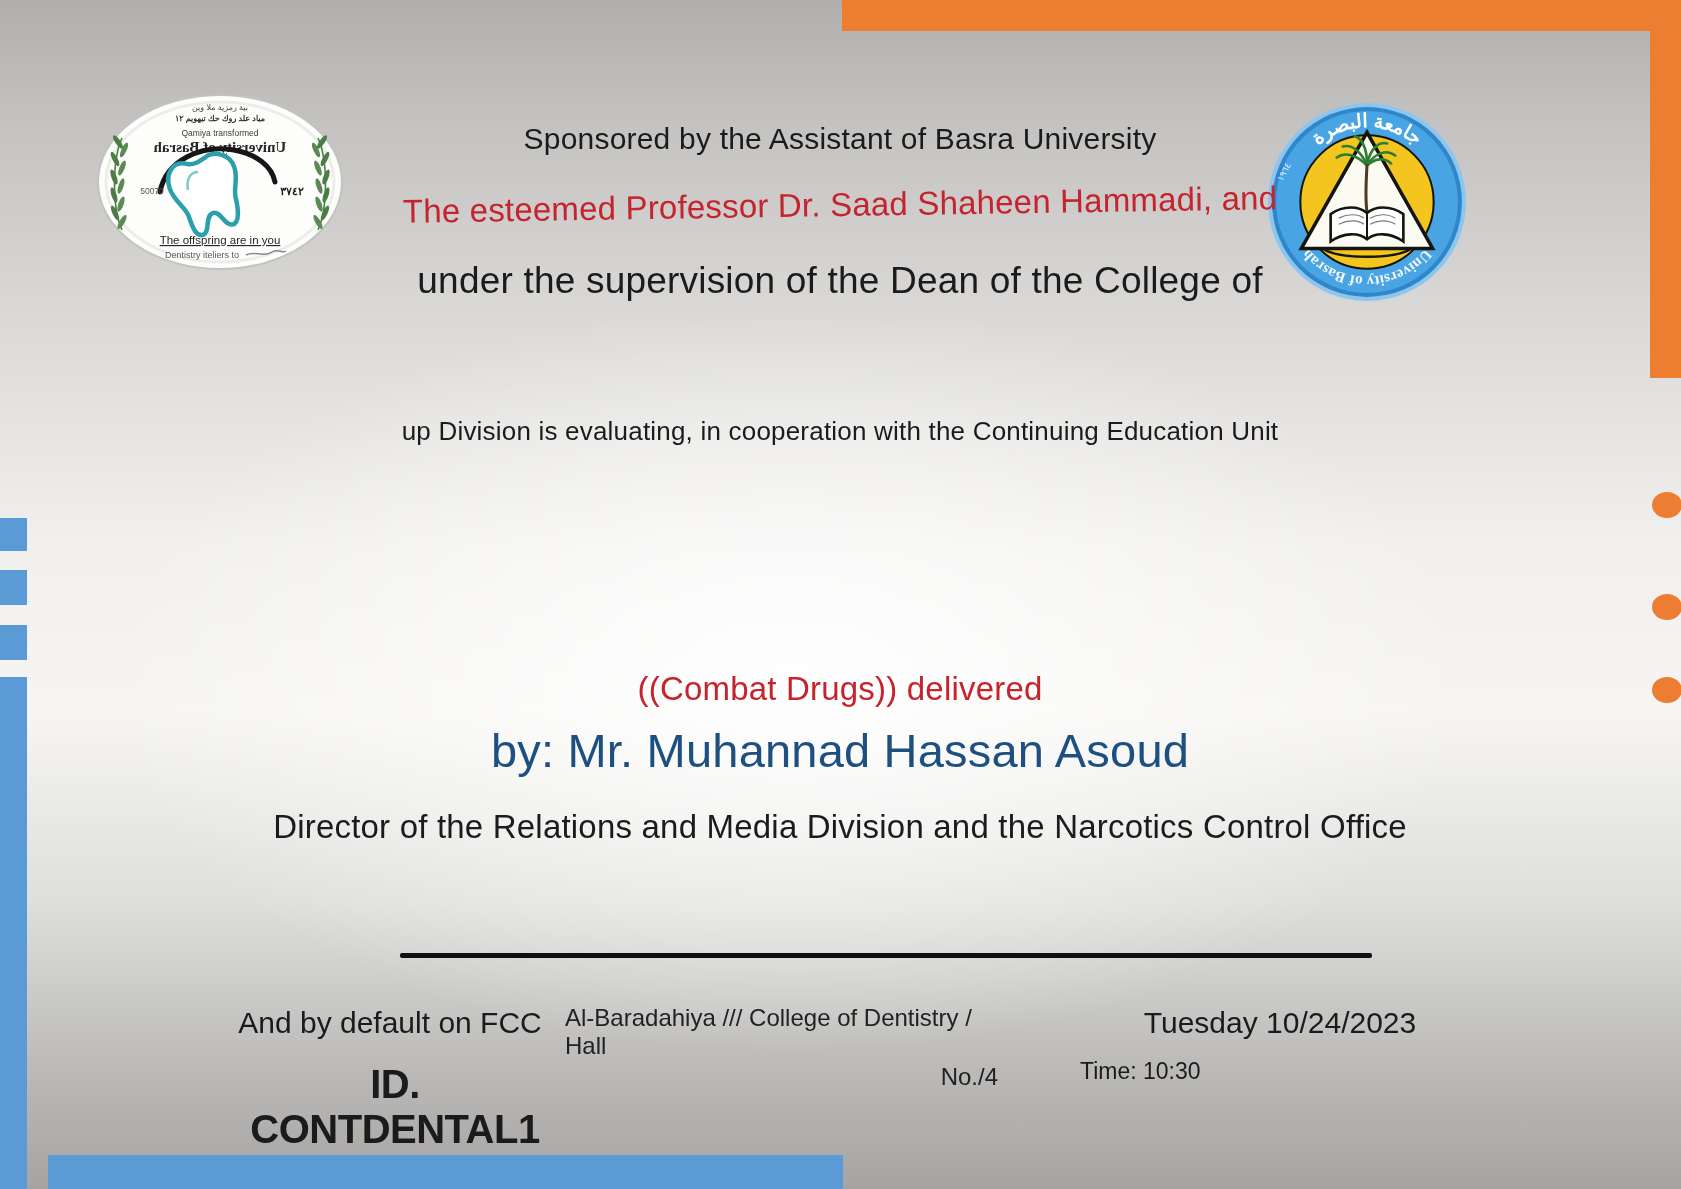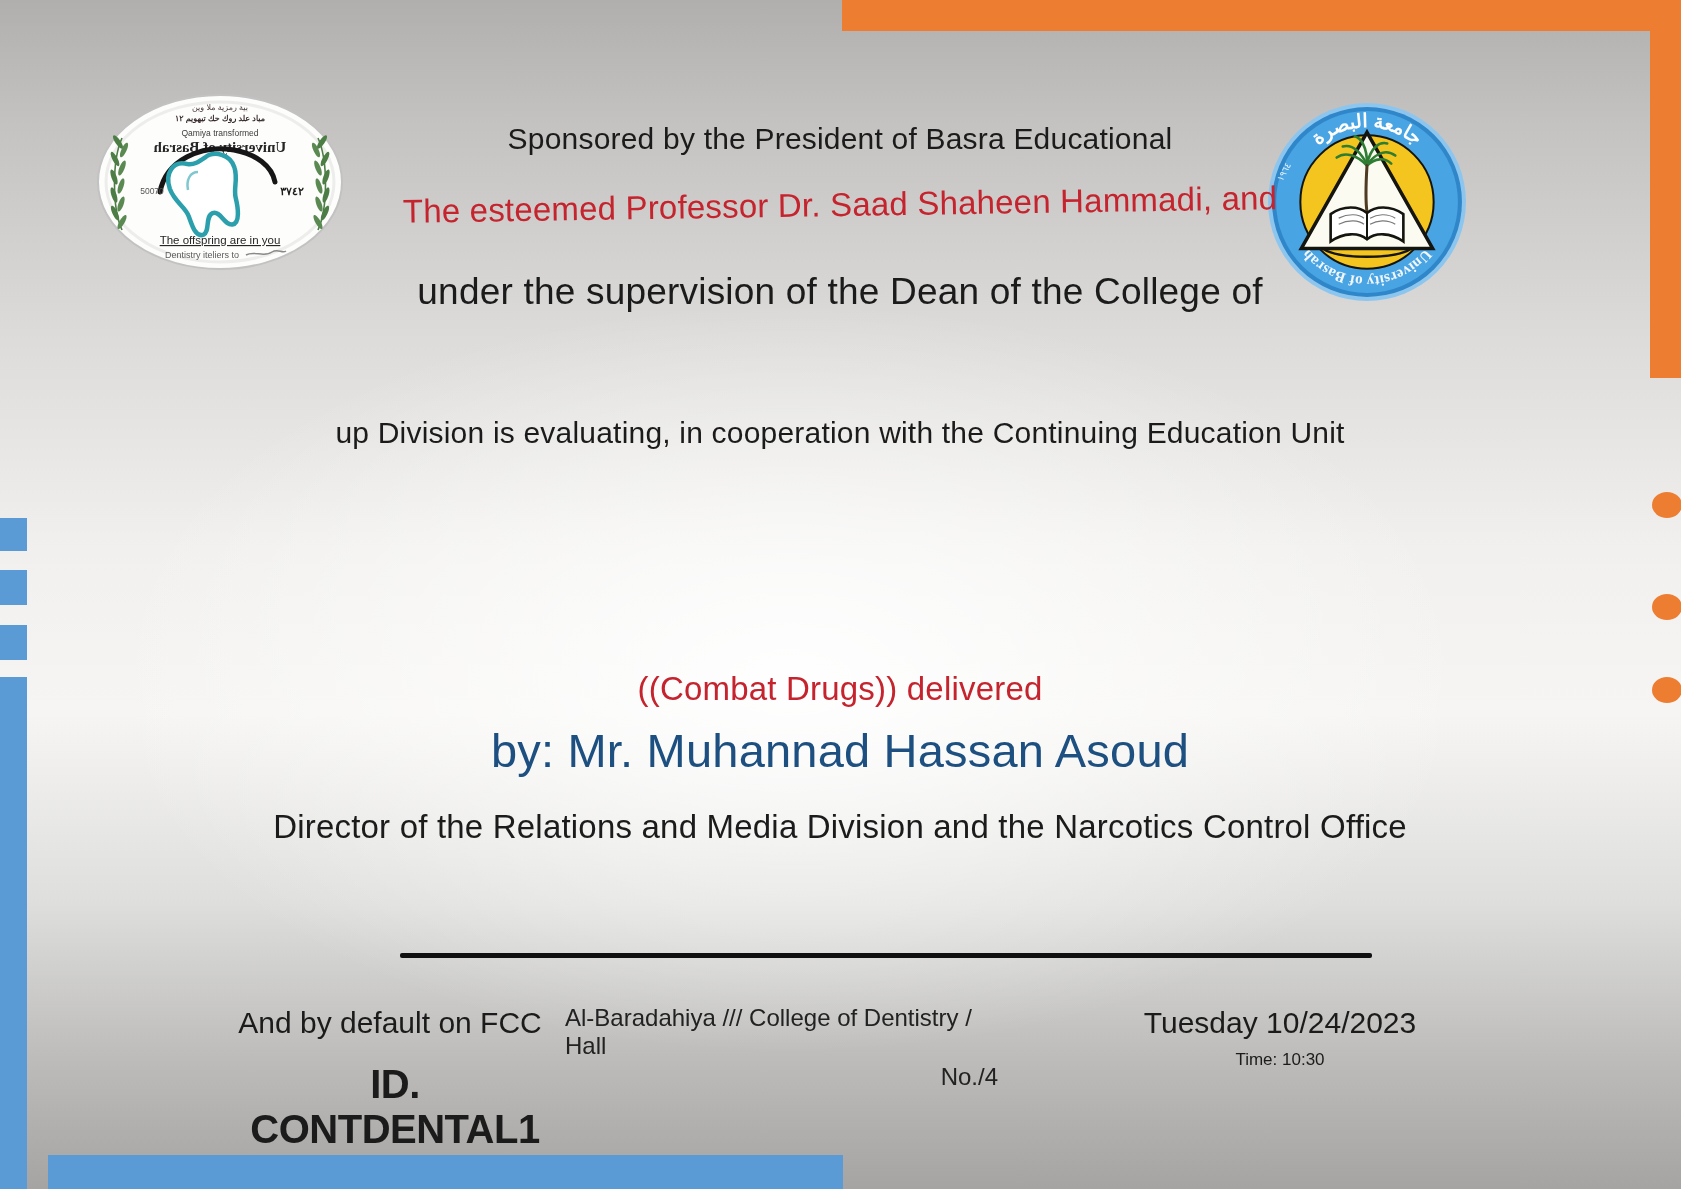--- a/index.html
+++ b/index.html
@@ -120,28 +120,28 @@
     </g>
 
     <g>
       <path d="M64,112 C77,103 92,104 100,111 C108,104 123,103 136,112 L136,139 C123,130 108,130 100,137 C92,130 77,130 64,139 Z" fill="#ffffff" stroke="#15150f" stroke-width="2.6"></path>
       <line x1="100" y1="111" x2="100" y2="137" stroke="#15150f" stroke-width="2"></line>
       <path d="M72,116 C82,111 92,112 97,116 M72,122 C82,117 92,118 97,122 M103,116 C110,112 120,111 128,116 M103,122 C110,118 120,117 128,122" stroke="#7a7a7a" stroke-width="1.2" fill="none"></path>
     </g>
     <path d="M56,146 C72,157 128,157 144,146" stroke="#15150f" stroke-width="2.4" fill="none"></path>
   </svg>
 
-  <div class="abs line" style="top:122px;font-size:30px;">Sponsored by the President of Basra Educational</div>
+  <div class="abs line" style="top:122px;font-size:30px;">Sponsored by the Assistant of Basra University</div>
 
   <div class="abs line red" style="top:186px;font-size:33px;transform:rotate(-0.9deg);">The esteemed Professor Dr. Saad Shaheen Hammadi, and</div>
 
-  <div class="abs line" style="top:271px;font-size:37px;">under the supervision of the Dean of the College of</div>
+  <div class="abs line" style="top:260px;font-size:37px;">under the supervision of the Dean of the College of</div>
 
 
-  <div class="abs line" style="top:416px;font-size:30px;">up Division is evaluating, in cooperation with the Continuing Education Unit</div>
+  <div class="abs line" style="top:416px;font-size:26px;">up Division is evaluating, in cooperation with the Continuing Education Unit</div>
 
 
   <div class="abs line red" style="top:670px;font-size:33px;">((Combat Drugs)) delivered</div>
 
   <div class="abs line navy" style="top:714px;font-size:47px;">by: Mr. Muhannad Hassan Asoud</div>
 
   <div class="abs line" style="top:808px;font-size:33px;">Director of the Relations and Media Division and the Narcotics Control Office</div>
 
   <div class="abs divider" style="left:400px;top:953px;width:972px;"></div>
 
@@ -149,16 +149,16 @@
 
   <div class="abs footL" style="left:250px;top:1062px;width:290px;text-align:center;font-size:40px;font-weight:bold;letter-spacing:-0.5px;">ID. CONTDENTAL1</div>
 
   <div class="abs" style="left:565px;top:1004px;width:445px;color:#222;">
     <div style="text-align:left;font-size:24px;">Al-Baradahiya /// College of Dentistry / Hall</div>
     <div style="text-align:right;font-size:24px;padding-right:12px;margin-top:3px;">No./4</div>
   </div>
 
   <div class="abs" style="left:1080px;top:1006px;width:400px;color:#1b1b1b;">
     <div style="text-align:center;font-size:30px;">Tuesday 10/24/2023</div>
-    <div style="text-align:center;font-size:17px;margin-top:10px;">Time: 10:30</div>
+    <div style="font-size:23px;margin-top:18px;">Time: 10:30</div>
   </div>
 
 </div>
 
 </body></html>

